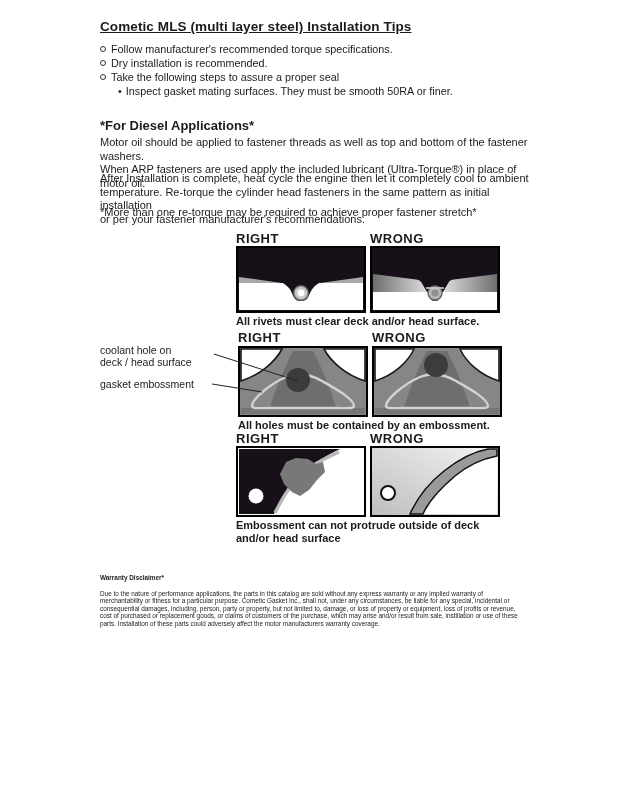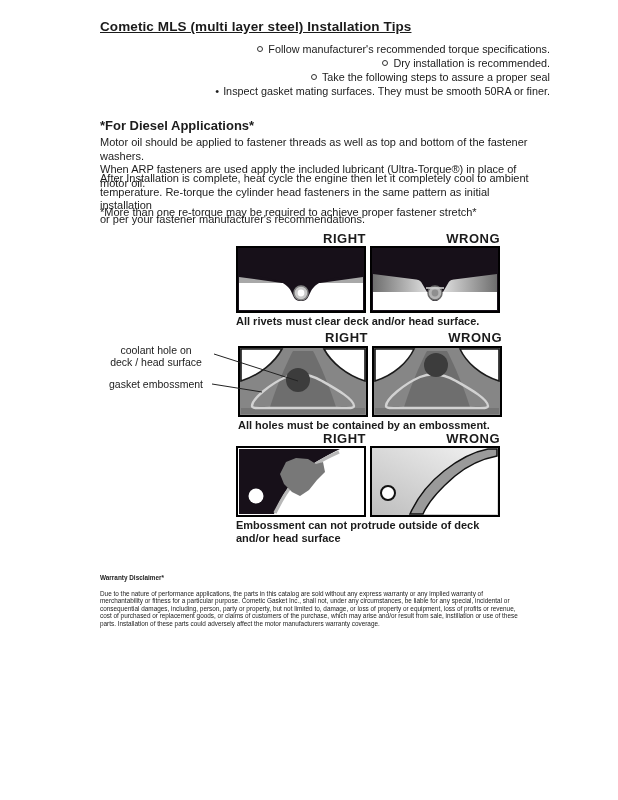--- a/index.html
+++ b/index.html
@@ -7,39 +7,39 @@
     position:relative;width:618px;height:632px;background:#ffffff;
     font-family:"Liberation Sans", sans-serif;color:#1b1b1b;overflow:hidden;
   }
   .abs{position:absolute;}
   
   .doc-title{
     left:100px;top:19px;font-size:13.5px;font-weight:bold;
     text-decoration:underline;letter-spacing:.1px;white-space:nowrap;
   }
   .tips-list{left:100px;top:42px;width:450px;font-size:10.8px;line-height:14px;}
-  .tip-row{white-space:nowrap;text-align:right;}
+  .tip-row{white-space:nowrap;}
   .tip-row .ring{
     display:inline-block;width:4px;height:4px;border:1px solid #333;border-radius:50%;
     margin-right:5px;vertical-align:1px;
   }
   .tip-row.sub{margin-left:18px;}
   .tip-row .dot{display:inline-block;margin-right:4px;font-size:11px;}
   
   .diesel-heading{left:100px;top:118px;font-size:13px;font-weight:bold;white-space:nowrap;}
   .para{font-size:11px;line-height:13.5px;white-space:pre-line;}
   .diesel-p1{left:100px;top:136px;width:440px;}
   .diesel-p2{left:100px;top:172px;width:440px;}
   .diesel-p3{left:100px;top:206px;width:440px;}
   
-  .dg-header{font-size:13px;font-weight:600;letter-spacing:.5px;text-align:right;width:130px;white-space:nowrap;}
+  .dg-header{font-size:13px;font-weight:600;letter-spacing:.5px;text-align:left;width:130px;white-space:nowrap;}
   .dg-caption{font-size:11px;font-weight:bold;line-height:12.5px;white-space:pre-line;}
   .dg-box{width:130px;}
   .dg-box svg{display:block;}
-  .anno-label{font-size:10.5px;line-height:12px;text-align:center;white-space:pre-line;}
+  .anno-label{font-size:10.5px;line-height:12px;text-align:left;white-space:pre-line;}
   
   .disclaimer{left:100px;top:574px;width:421px;font-size:6.4px;line-height:7.5px;color:#222;}
   .disclaimer p{margin:0 0 7px 0;white-space:pre-line;}
   .disclaimer .dh{font-weight:bold;margin-bottom:8px;}
   
   .footer-code{left:388px;top:756px;font-size:13.5px;letter-spacing:.2px;white-space:nowrap;text-align:center;}
 </style>
 </head>
 <body>
 

